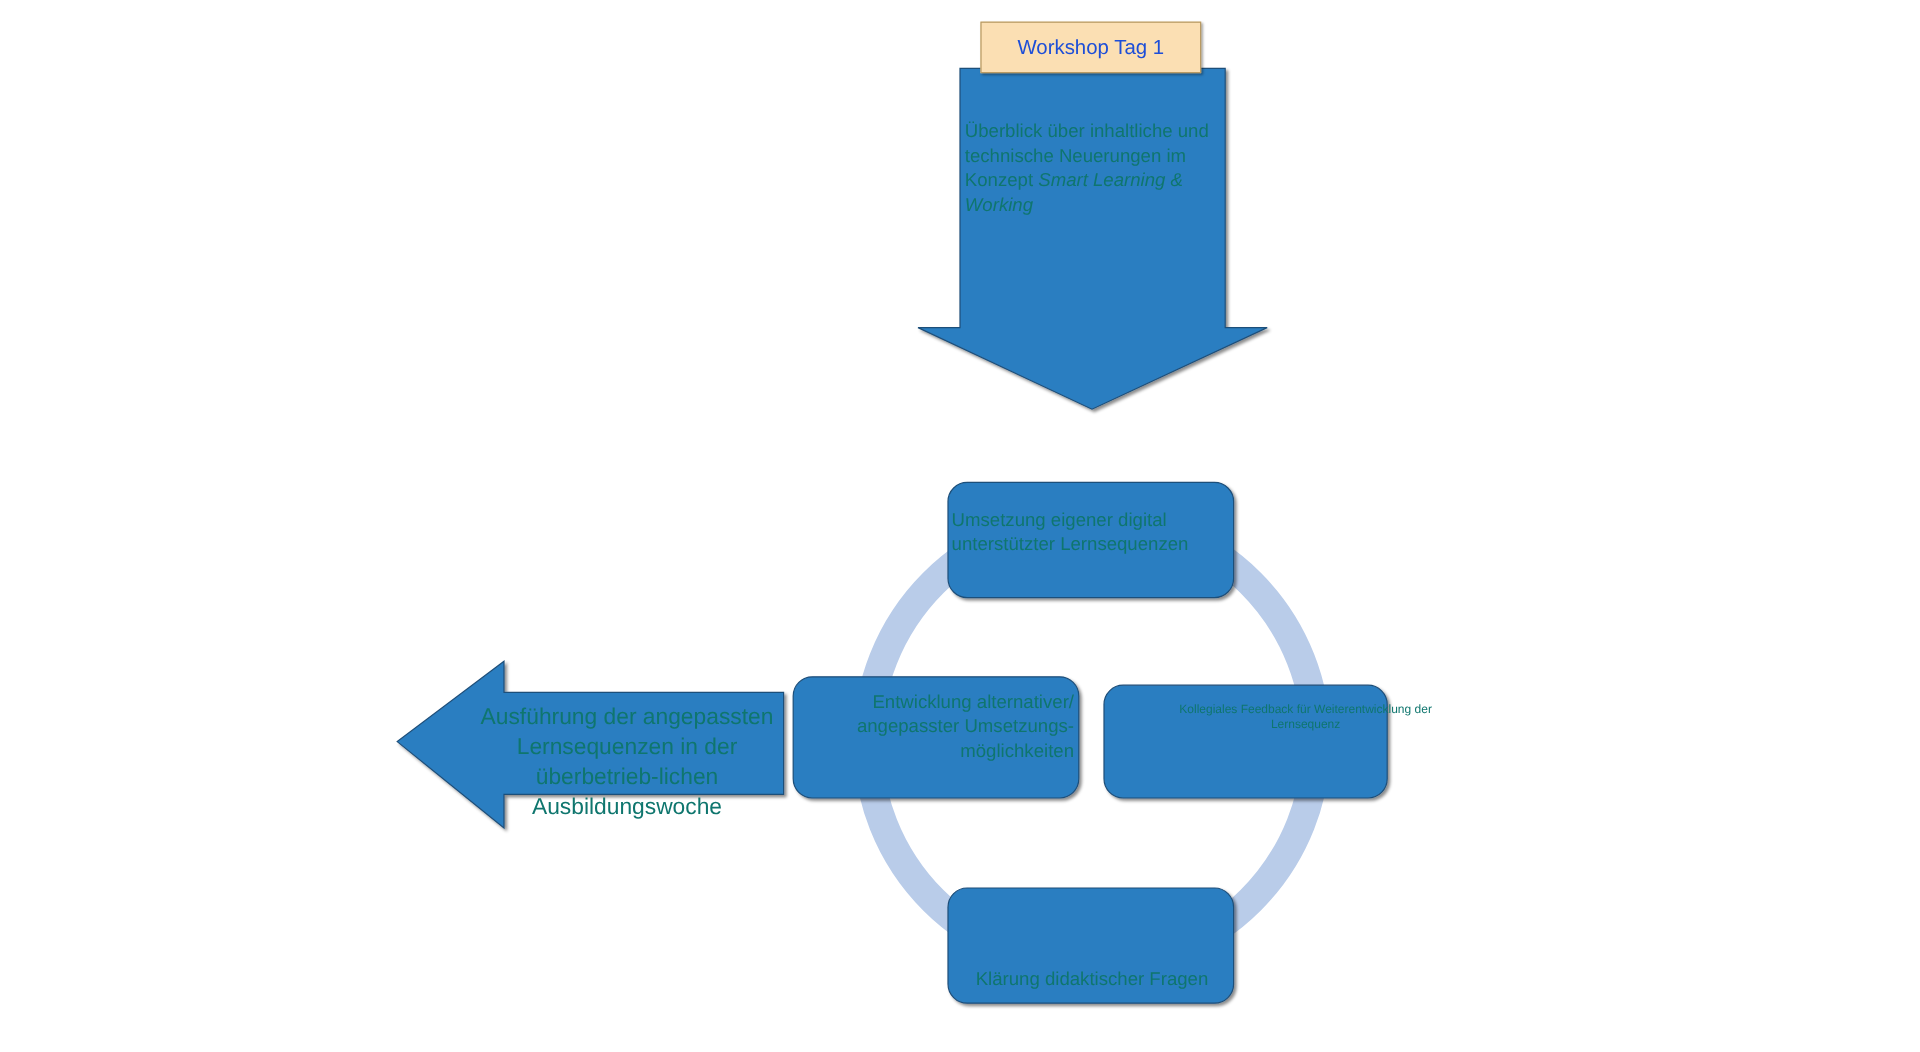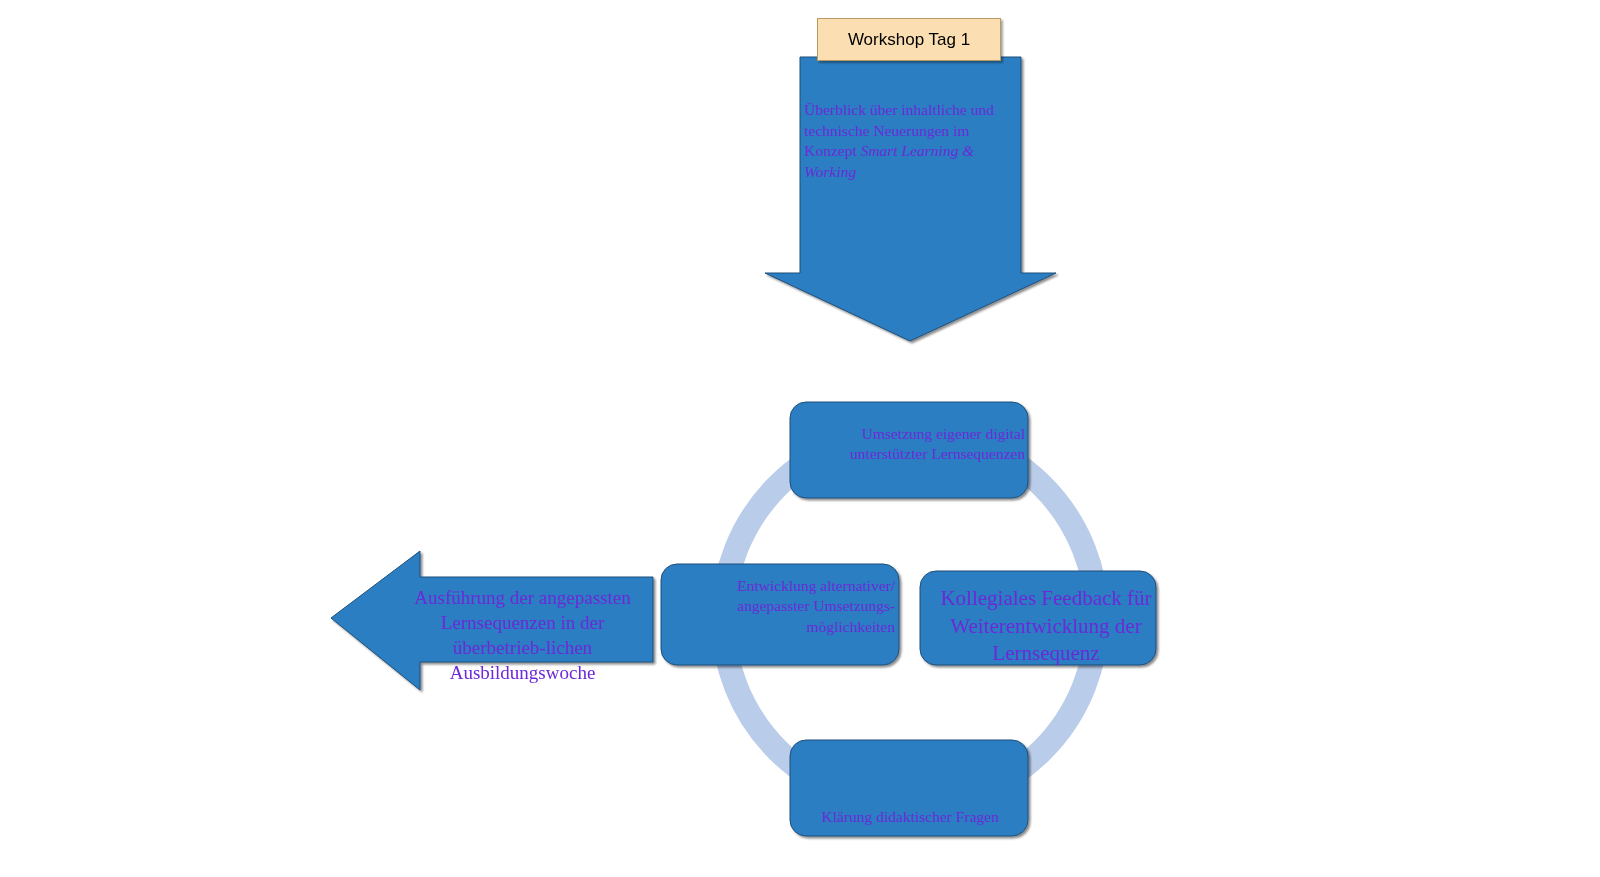--- a/index.html
+++ b/index.html
@@ -21,33 +21,33 @@
   .svg-layer {
     position: absolute;
     left: 0;
     top: 0;
     width: 1600px;
     height: 877px;
   }
   .txt {
     position: absolute;
     box-sizing: border-box;
-    color: #6d28d9;
-    font-family: Liberation Serif, serif;
+    color: #0f766e;
+    font-family: Liberation Sans, sans-serif;
     line-height: 1.32;
     white-space: pre-line;
   }
 
   
   .tan-box {
     position: absolute;
     box-sizing: border-box;
     background: #fbdfb3;
     border: 1px solid #b89a63;
-    color: #000000;
+    color: #1d4ed8;
     font-size: 17px;
     display: flex;
     align-items: center;
     justify-content: center;
     box-shadow: 1.5px 1.5px 2px rgba(0,0,0,0.35);
     z-index: 30;
   }
   #tan-day1   { left: 817px; top: 18px;  width: 184px; height: 43px; }
   #tan-day23  { left: 817px; top: 367px; width: 184px; height: 40px; }
 
@@ -58,33 +58,33 @@
     text-align: left;
     padding: 0 4px 0 4px;
     z-index: 20;
   }
   #arrow1-text p { margin: 0 0 16px 0; }
   #arrow1-text p:last-child { margin-bottom: 0; }
   #arrow1-text i { font-style: italic; }
 
   #box-umsetzung-text {
     left: 793px; top: 424px; width: 232px;
-    font-size: 15.5px; text-align: right; z-index: 20;
+    font-size: 15.5px; text-align: left; z-index: 20;
   }
   #arrow-left-text {
     left: 400px; top: 585px; width: 245px;
     font-size: 19px; text-align: center; z-index: 20;
   }
   #box-entwicklung-text {
     left: 665px; top: 576px; width: 230px;
     font-size: 15.5px; text-align: right; z-index: 20;
   }
   #box-feedback-text {
-    left: 930px; top: 585px; width: 232px;
-    font-size: 21px; text-align: center; z-index: 20;
+    left: 972px; top: 585px; width: 232px;
+    font-size: 10px; text-align: center; z-index: 20;
   }
   #box-klaerung-text {
     left: 795px; top: 779px; width: 230px;
     font-size: 15.5px; text-align: center; z-index: 20; margin-top: 28px;
   }
 </style>
 </head>
 <body>
 
 <div id="canvas">

